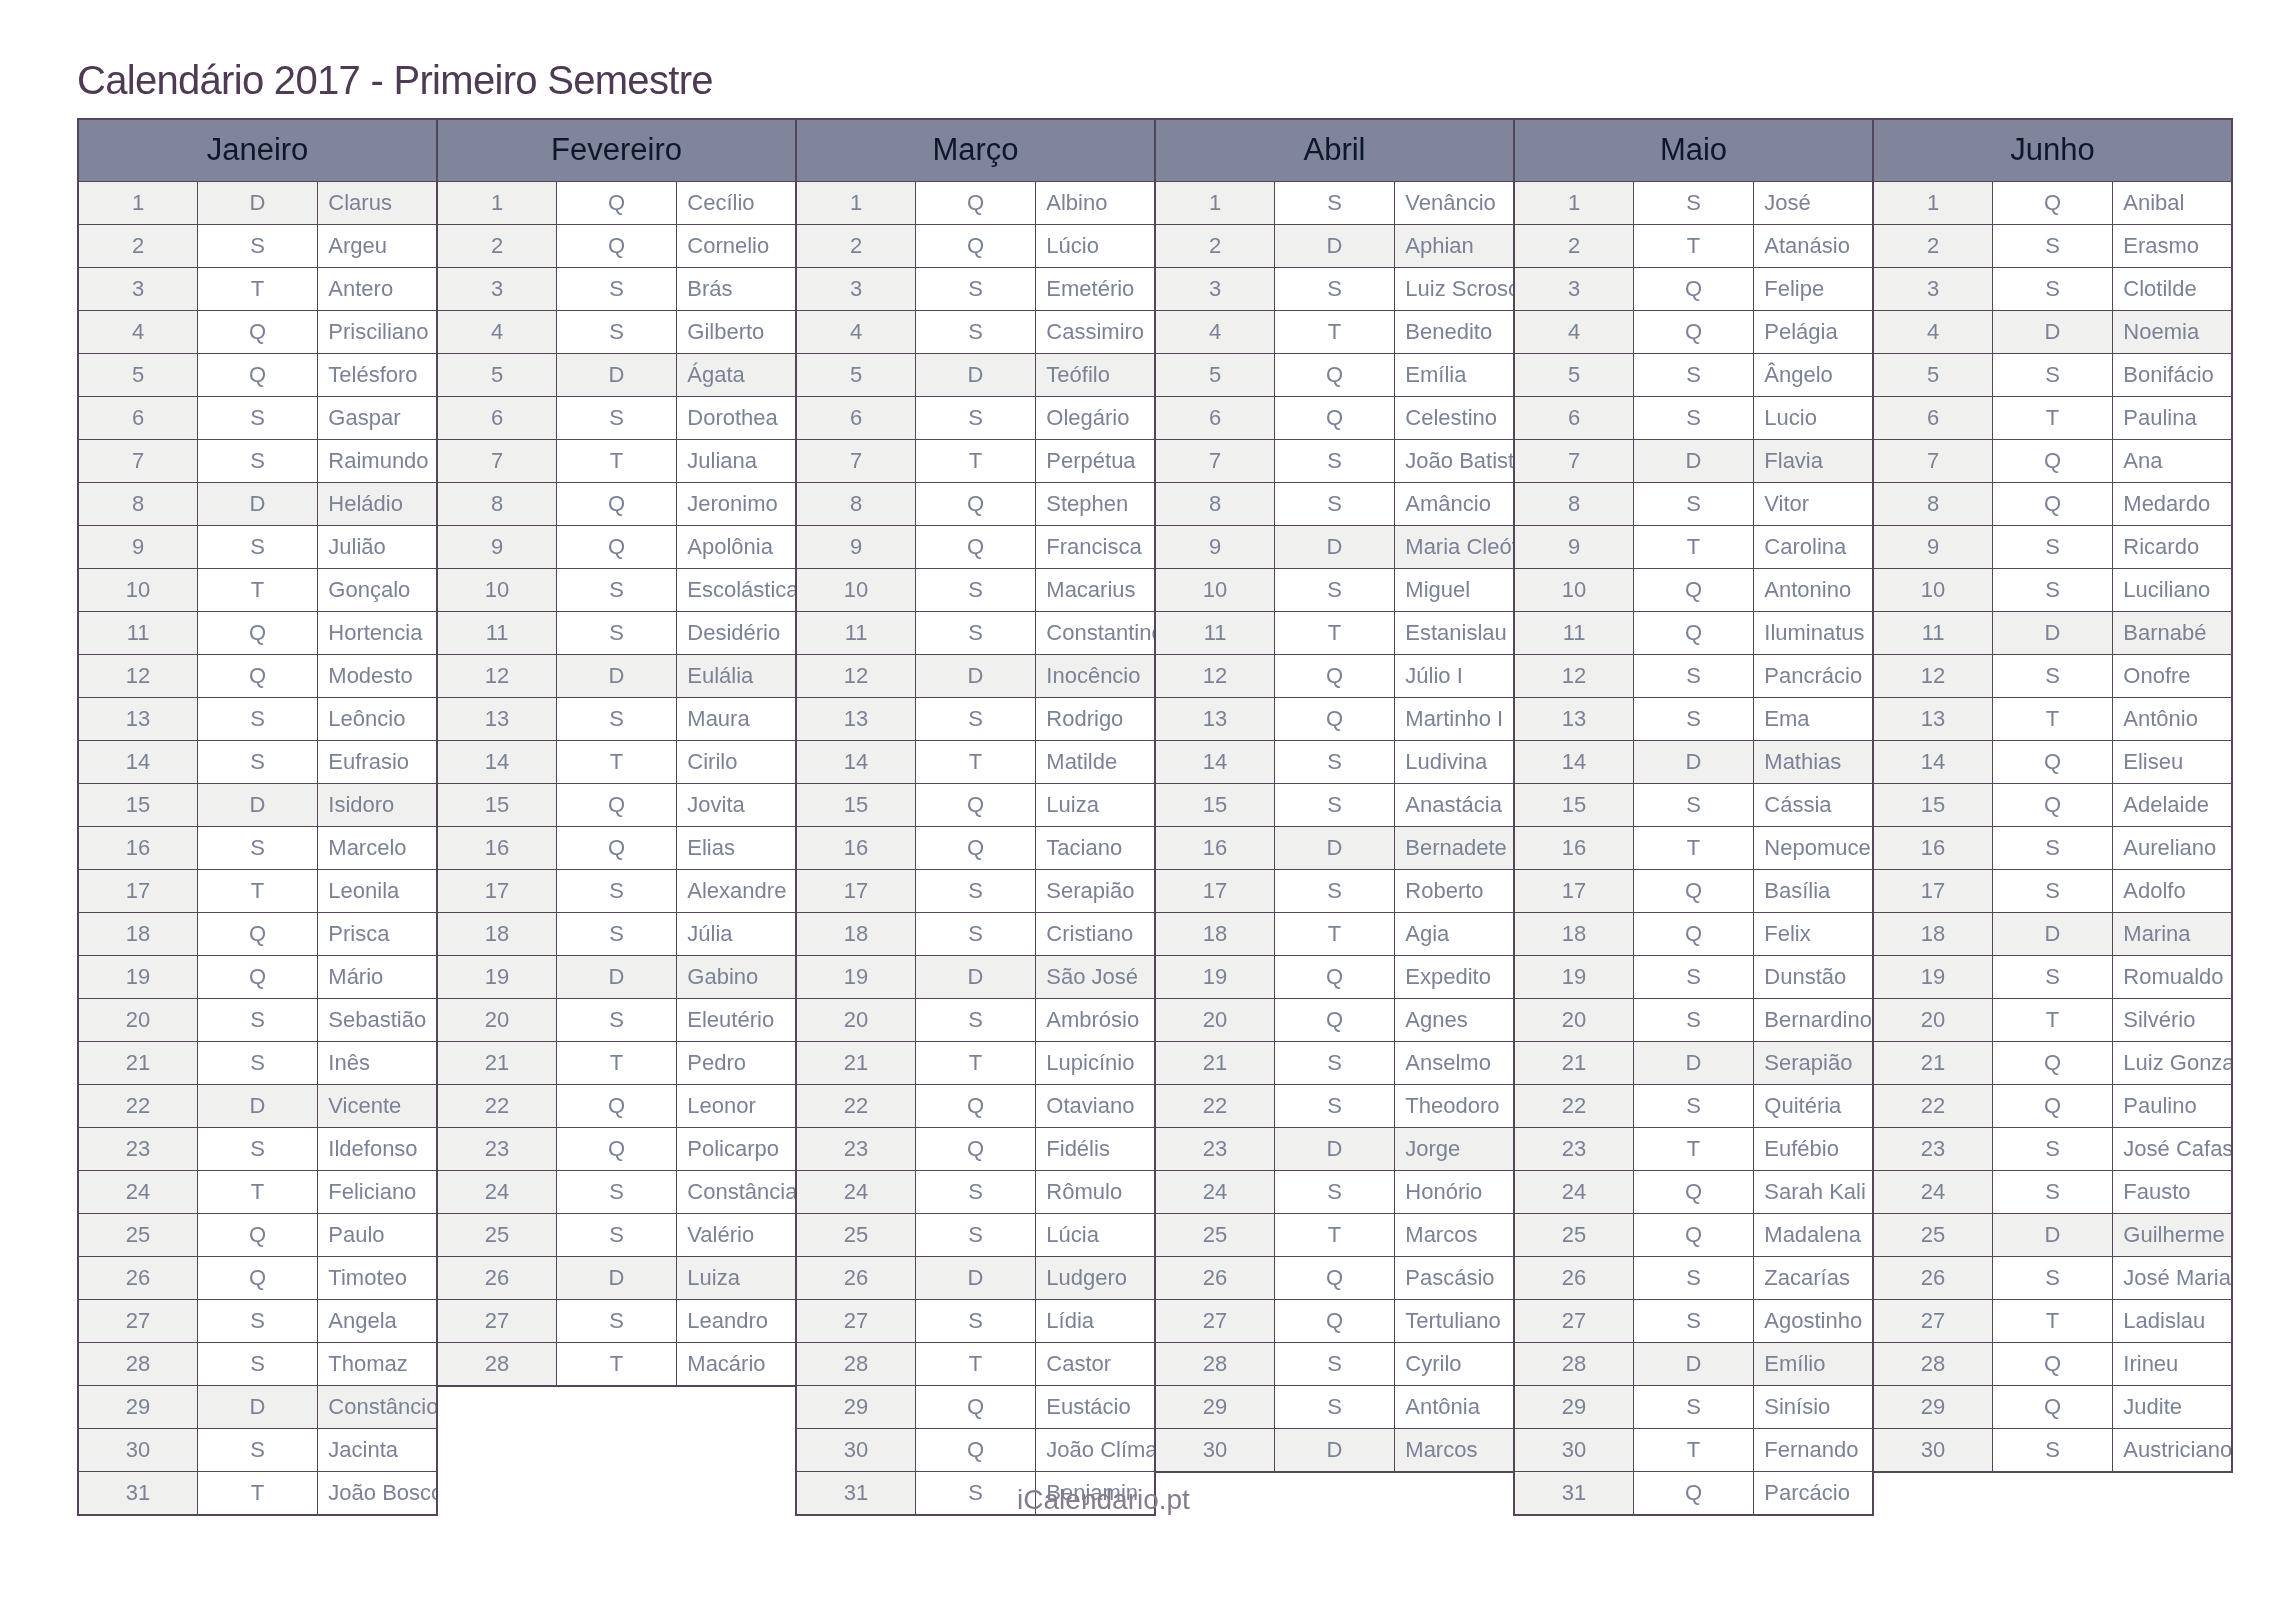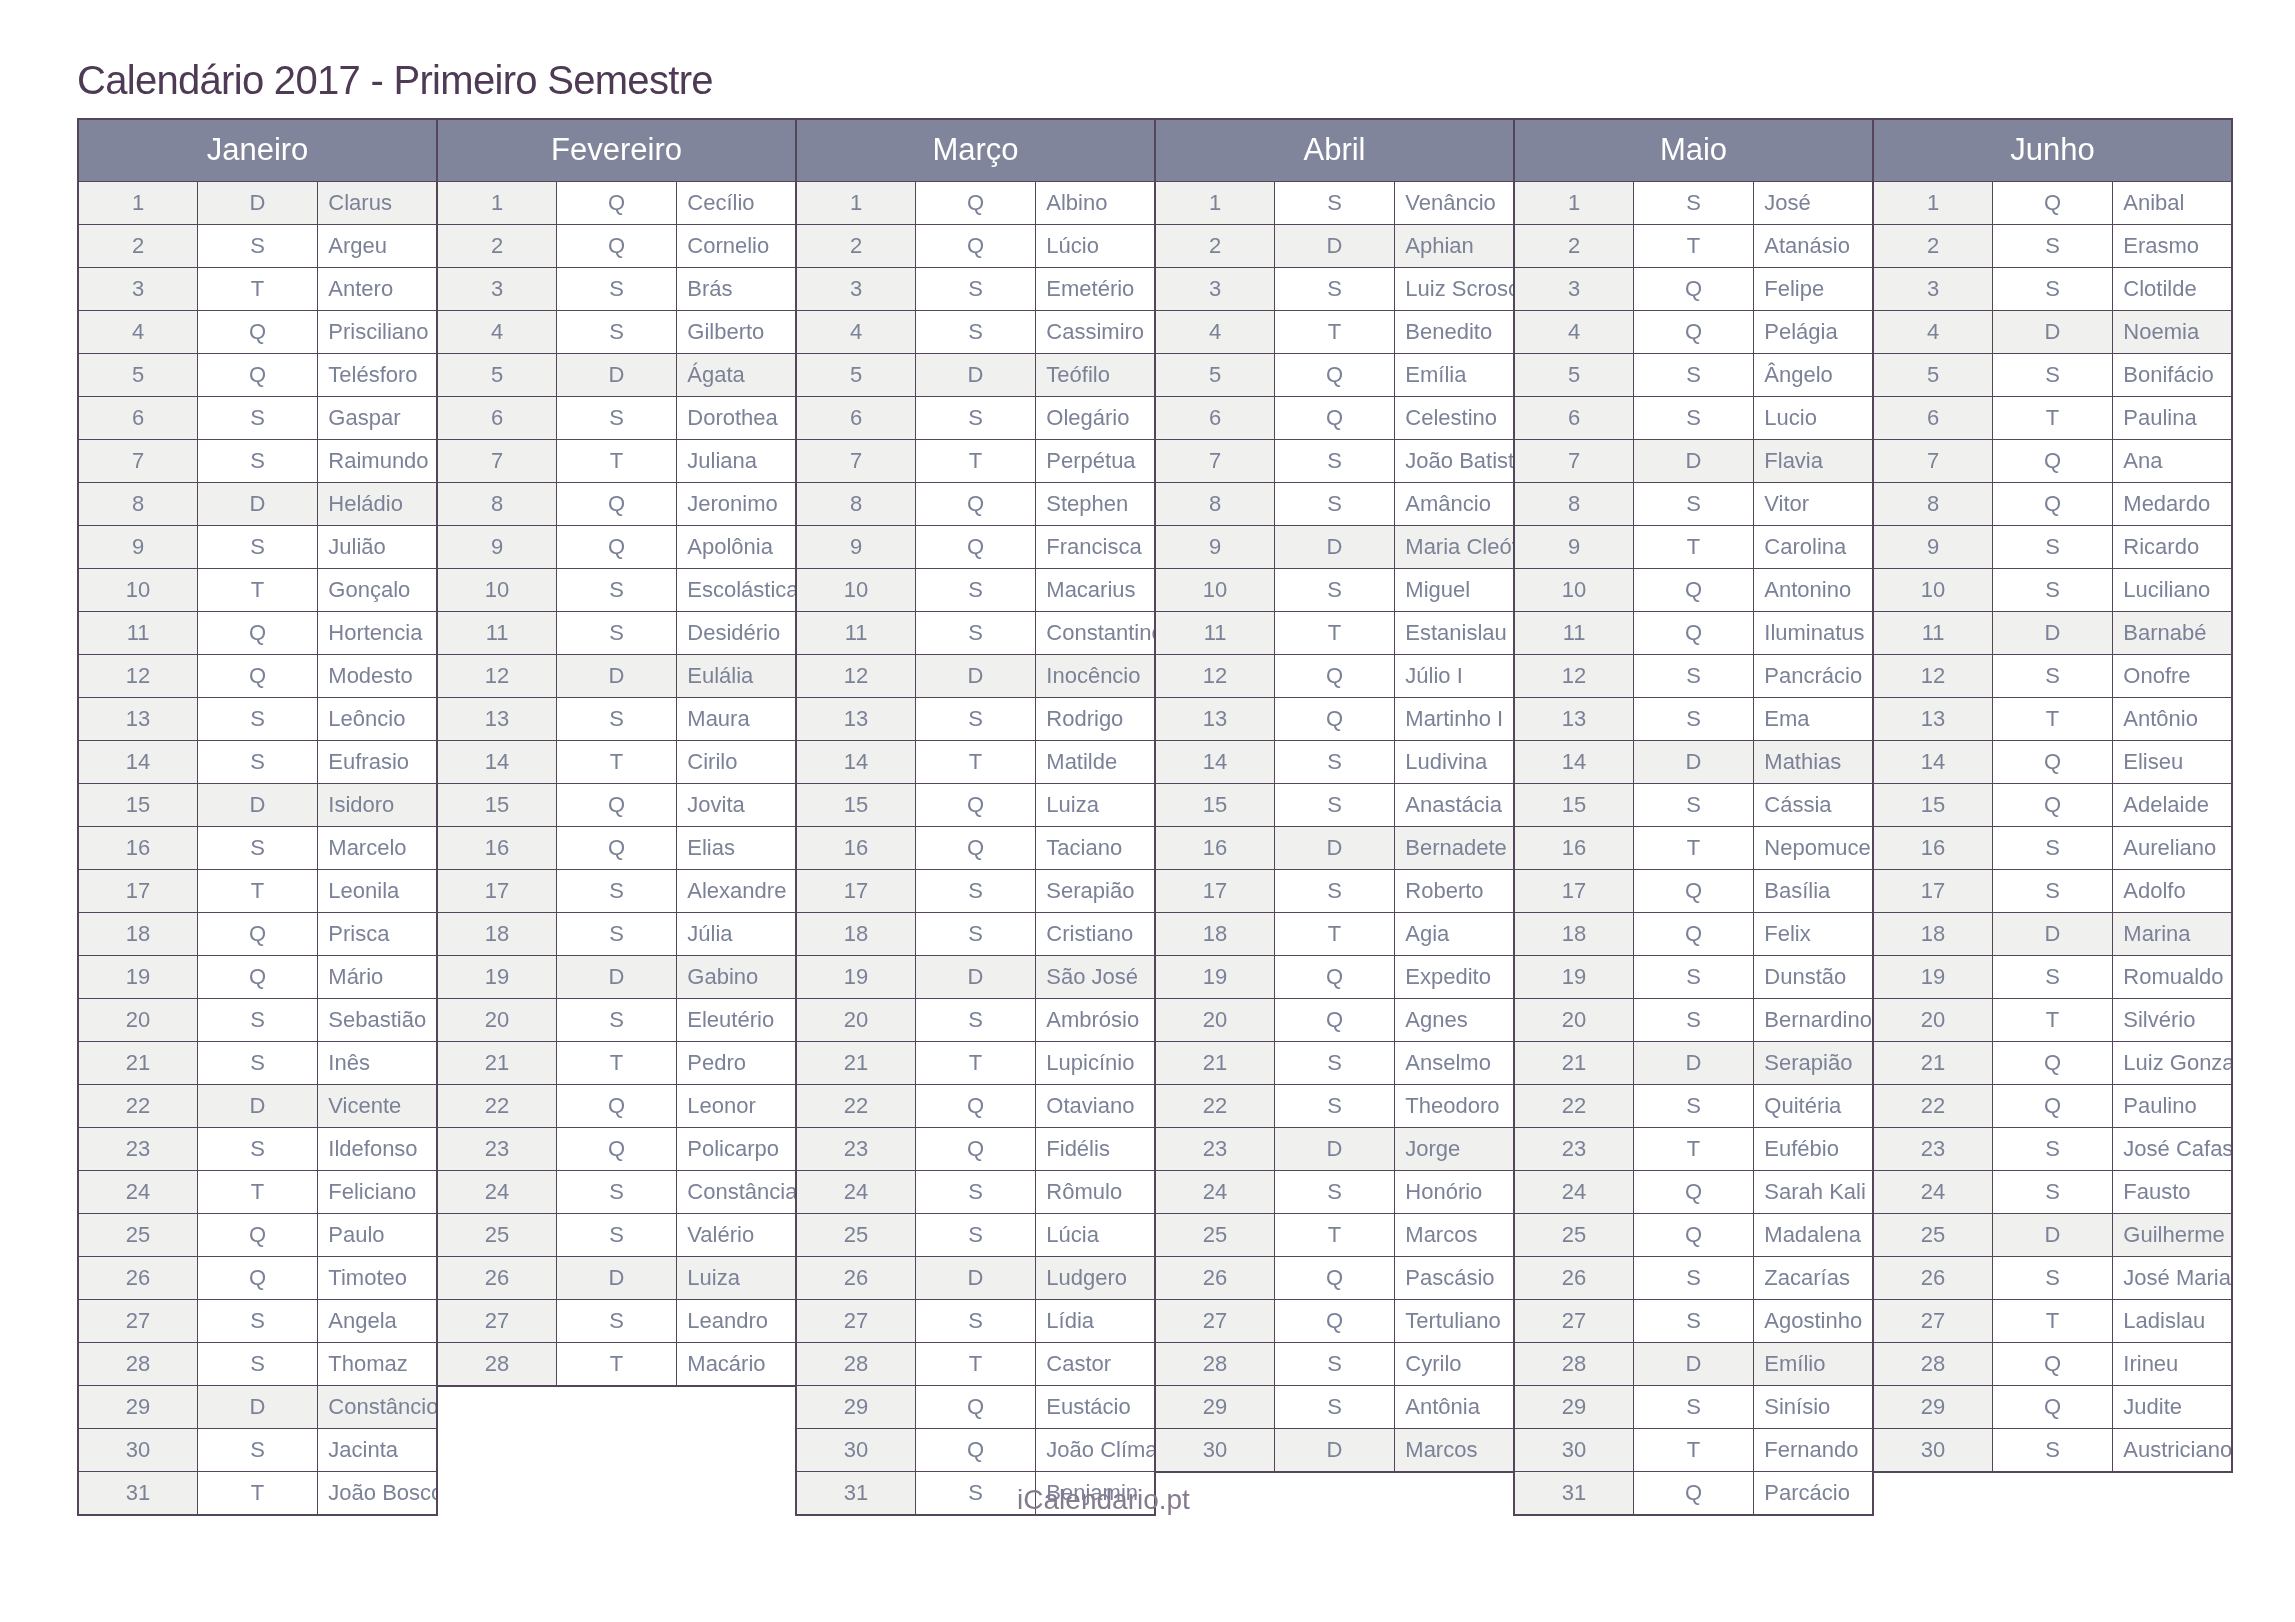--- a/index.html
+++ b/index.html
@@ -41,21 +41,21 @@
   table.month + table.month{margin-left:-2px;padding-left:44px;}
   table.month{border:2px solid var(--border);}
   table.month th, table.month td{
     border:1.3px solid var(--border);
     overflow:hidden;
     white-space:nowrap;
   }
   th.mh{
     height:59px;
     background:var(--headerbg);
-    color:#ffffff;
+    color:#0f172a;
     font-size:31px;
     font-weight:400;
     text-align:center;
   }
   td{
     height:40px;
     font-size:22px;
     color:var(--text);
     background:#ffffff;
   }

